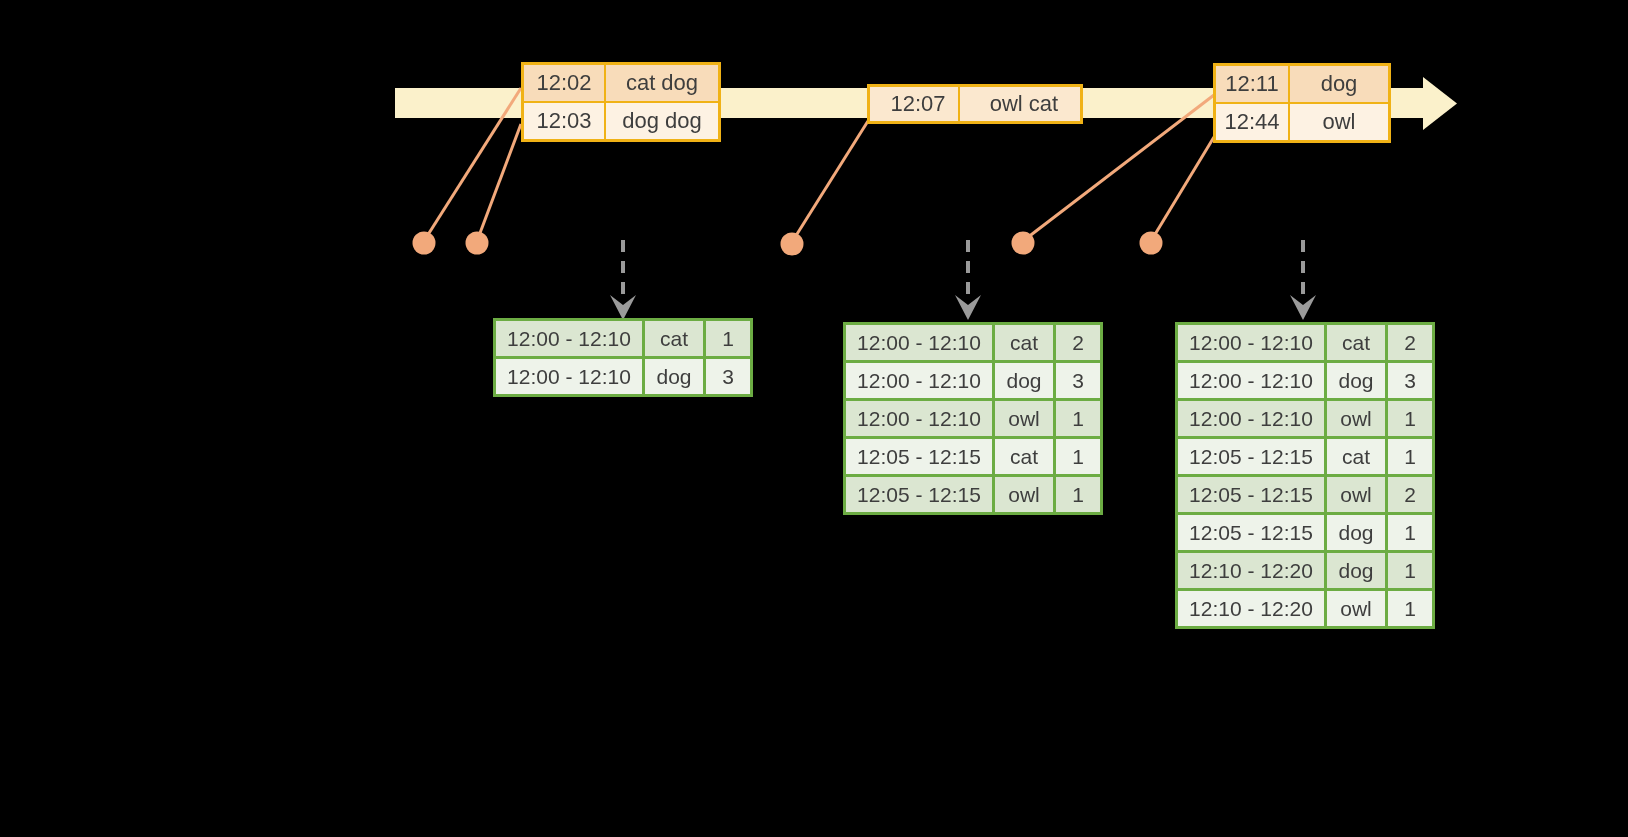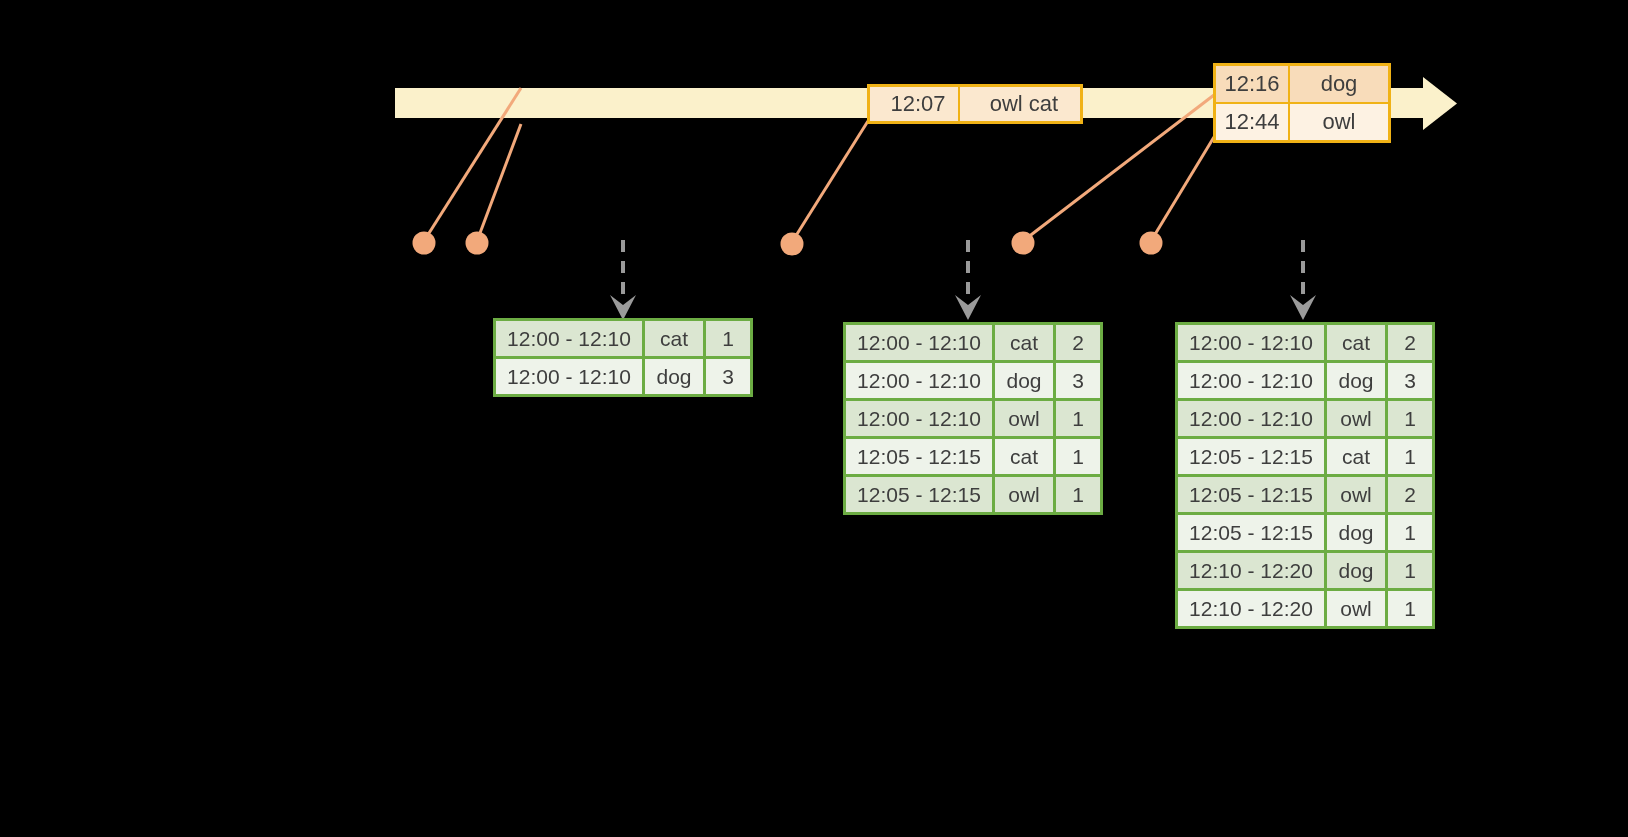--- a/index.html
+++ b/index.html
@@ -80,31 +80,41 @@
     <g>
       <line x1="968" y1="240" x2="968" y2="299" style="stroke:var(--trigger-arrow,#9a9a9a);stroke-width:4" stroke-dasharray="12 9"></line>
       <polygon points="955,295 968,305 981,295 968,320" style="fill:var(--trigger-arrow,#9a9a9a)"></polygon>
     </g>
     <g>
       <line x1="1303" y1="240" x2="1303" y2="299" style="stroke:var(--trigger-arrow,#9a9a9a);stroke-width:4" stroke-dasharray="12 9"></line>
       <polygon points="1290,295 1303,305 1316,295 1303,320" style="fill:var(--trigger-arrow,#9a9a9a)"></polygon>
     </g>
   </svg>
 
+  <div class="etable" style="left:521px;top:62px">
+    <div class="row">
+      <div class="cell time shade-a">12:02</div>
+      <div class="cell words shade-a">cat dog</div>
+    </div>
+    <div class="row">
+      <div class="cell time shade-b">12:03</div>
+      <div class="cell words shade-b">dog dog</div>
+    </div>
+  </div>
 
   <div class="etable single" style="left:867px;top:84px">
     <div class="row">
       <div class="cell time shade-m">12:07</div>
       <div class="cell words shade-m">owl cat</div>
     </div>
   </div>
 
   <div class="etable e3" style="left:1213px;top:63px">
     <div class="row">
-      <div class="cell time shade-a">12:16</div>
+      <div class="cell time shade-a">12:11</div>
       <div class="cell words shade-a">dog</div>
     </div>
     <div class="row">
       <div class="cell time shade-b">12:44</div>
       <div class="cell words shade-b">owl</div>
     </div>
   </div>
 
   <div class="rtable" style="left:493px;top:318px">
     <div class="row">

